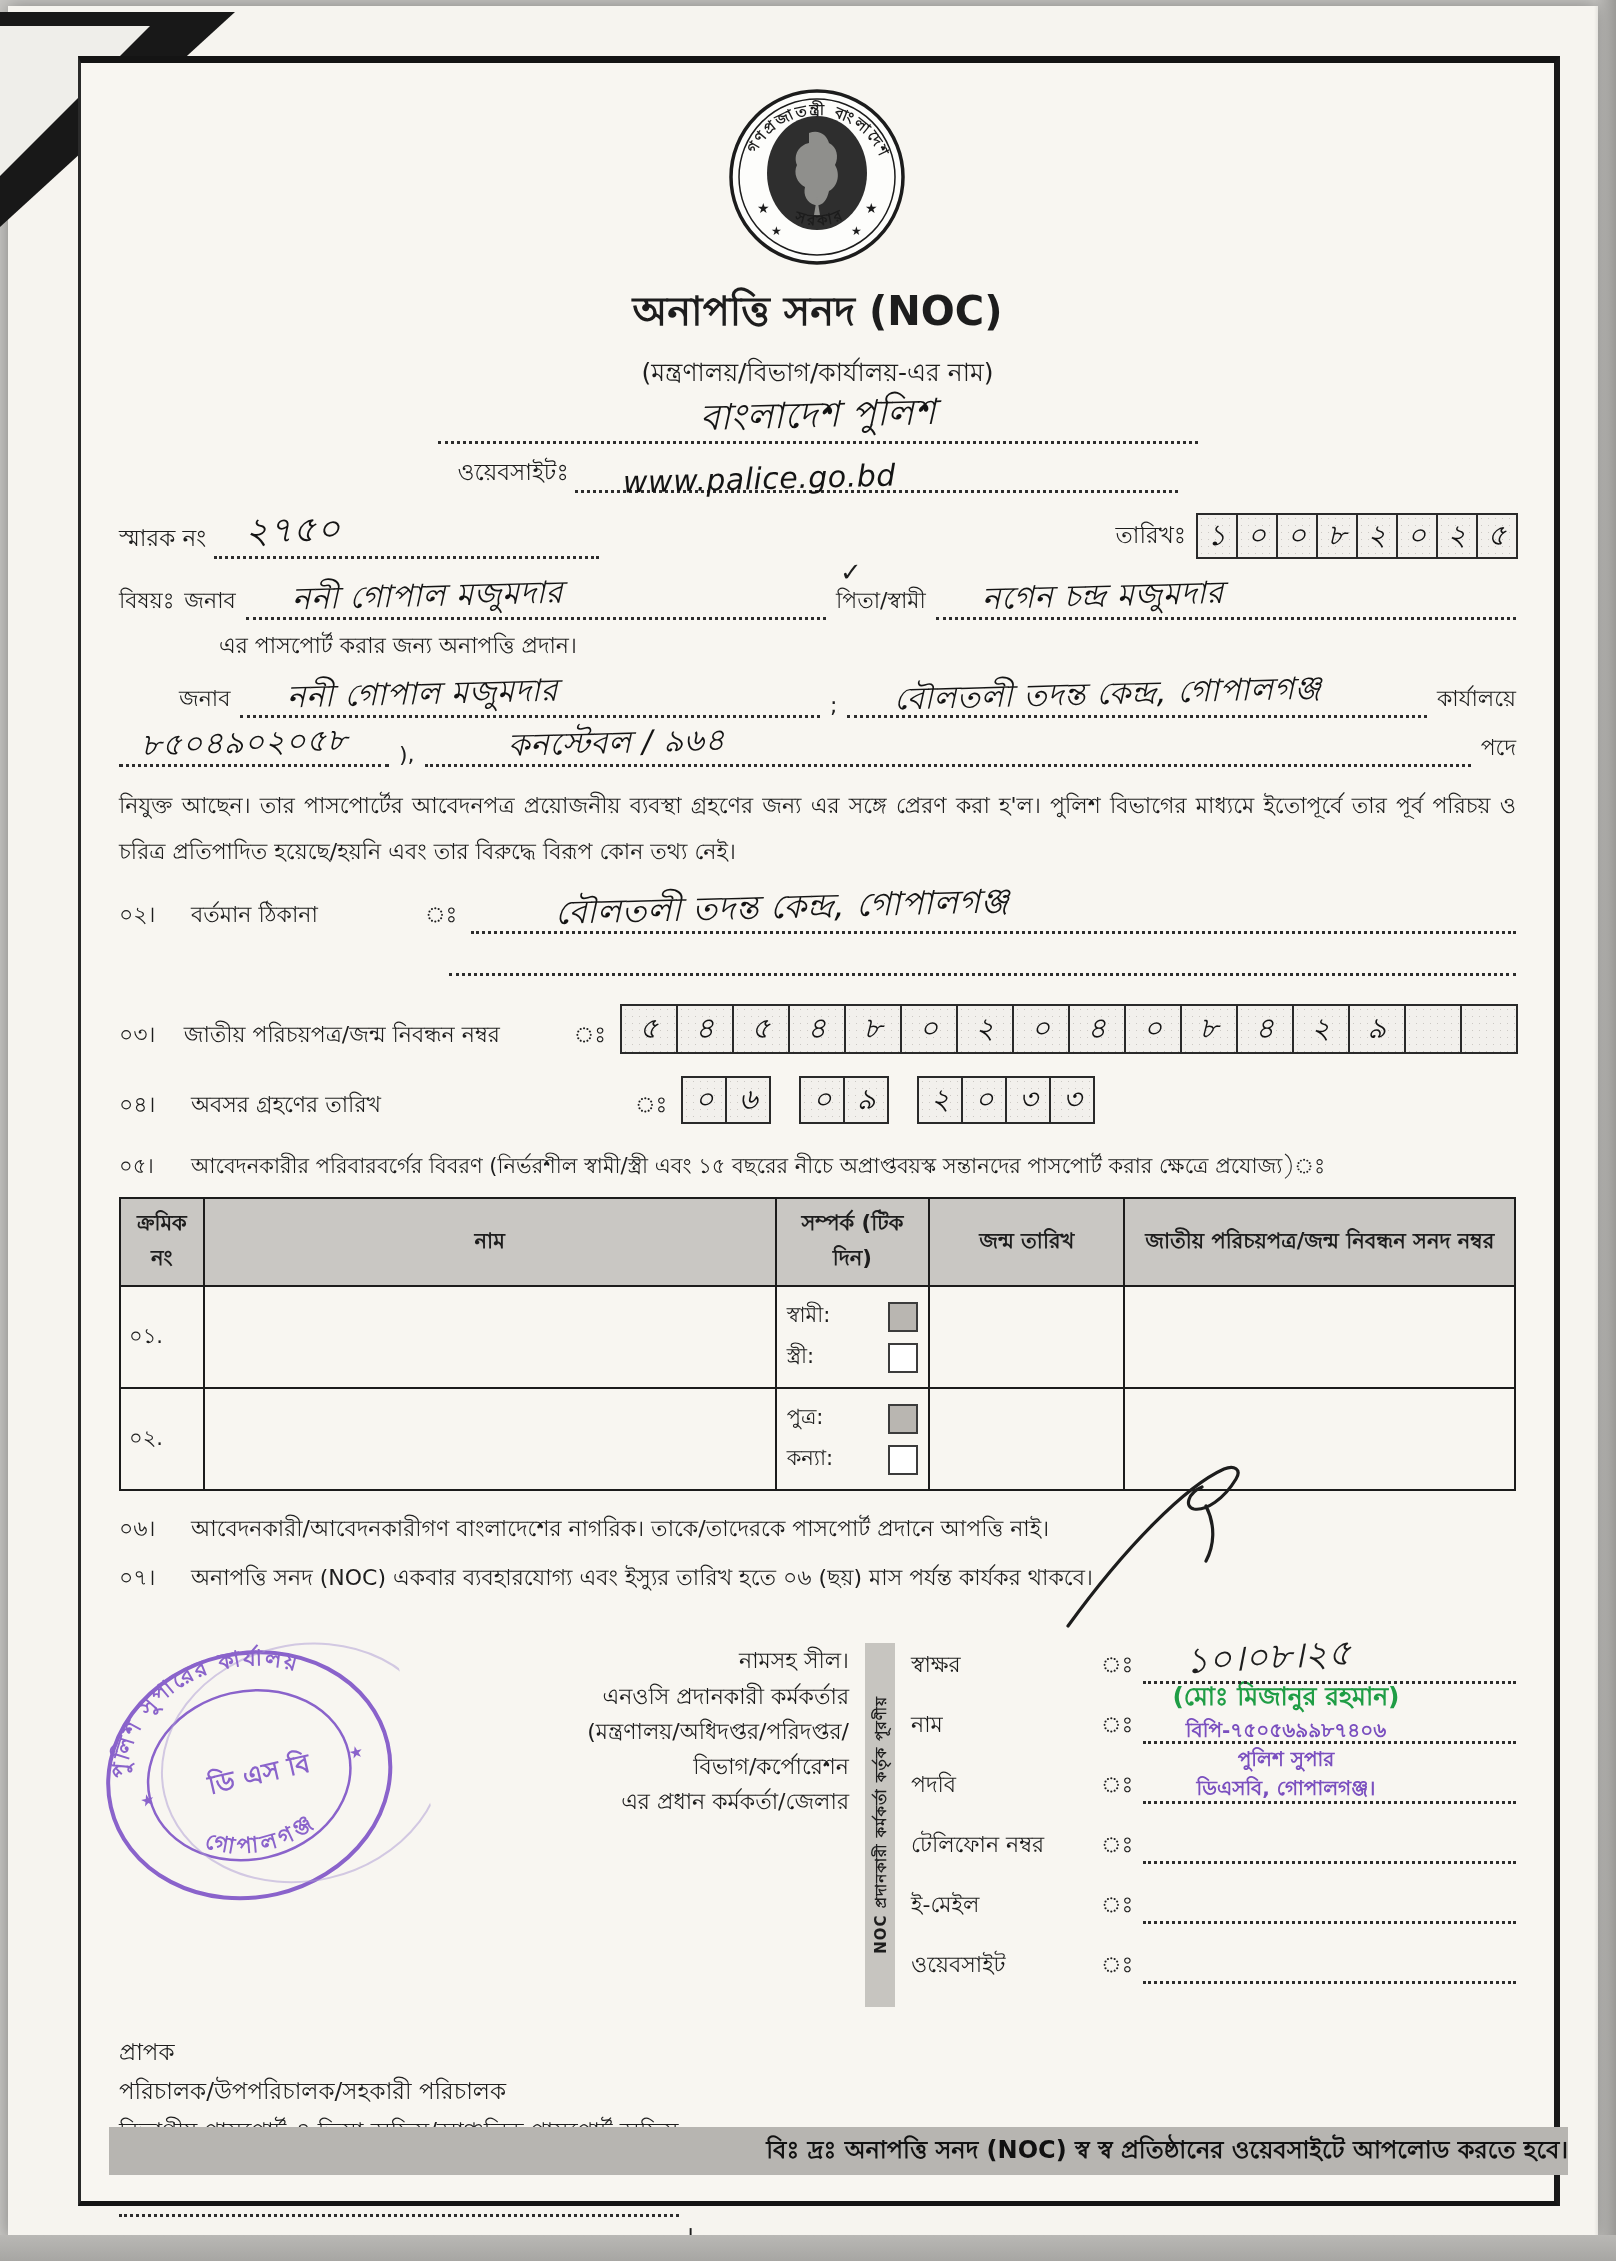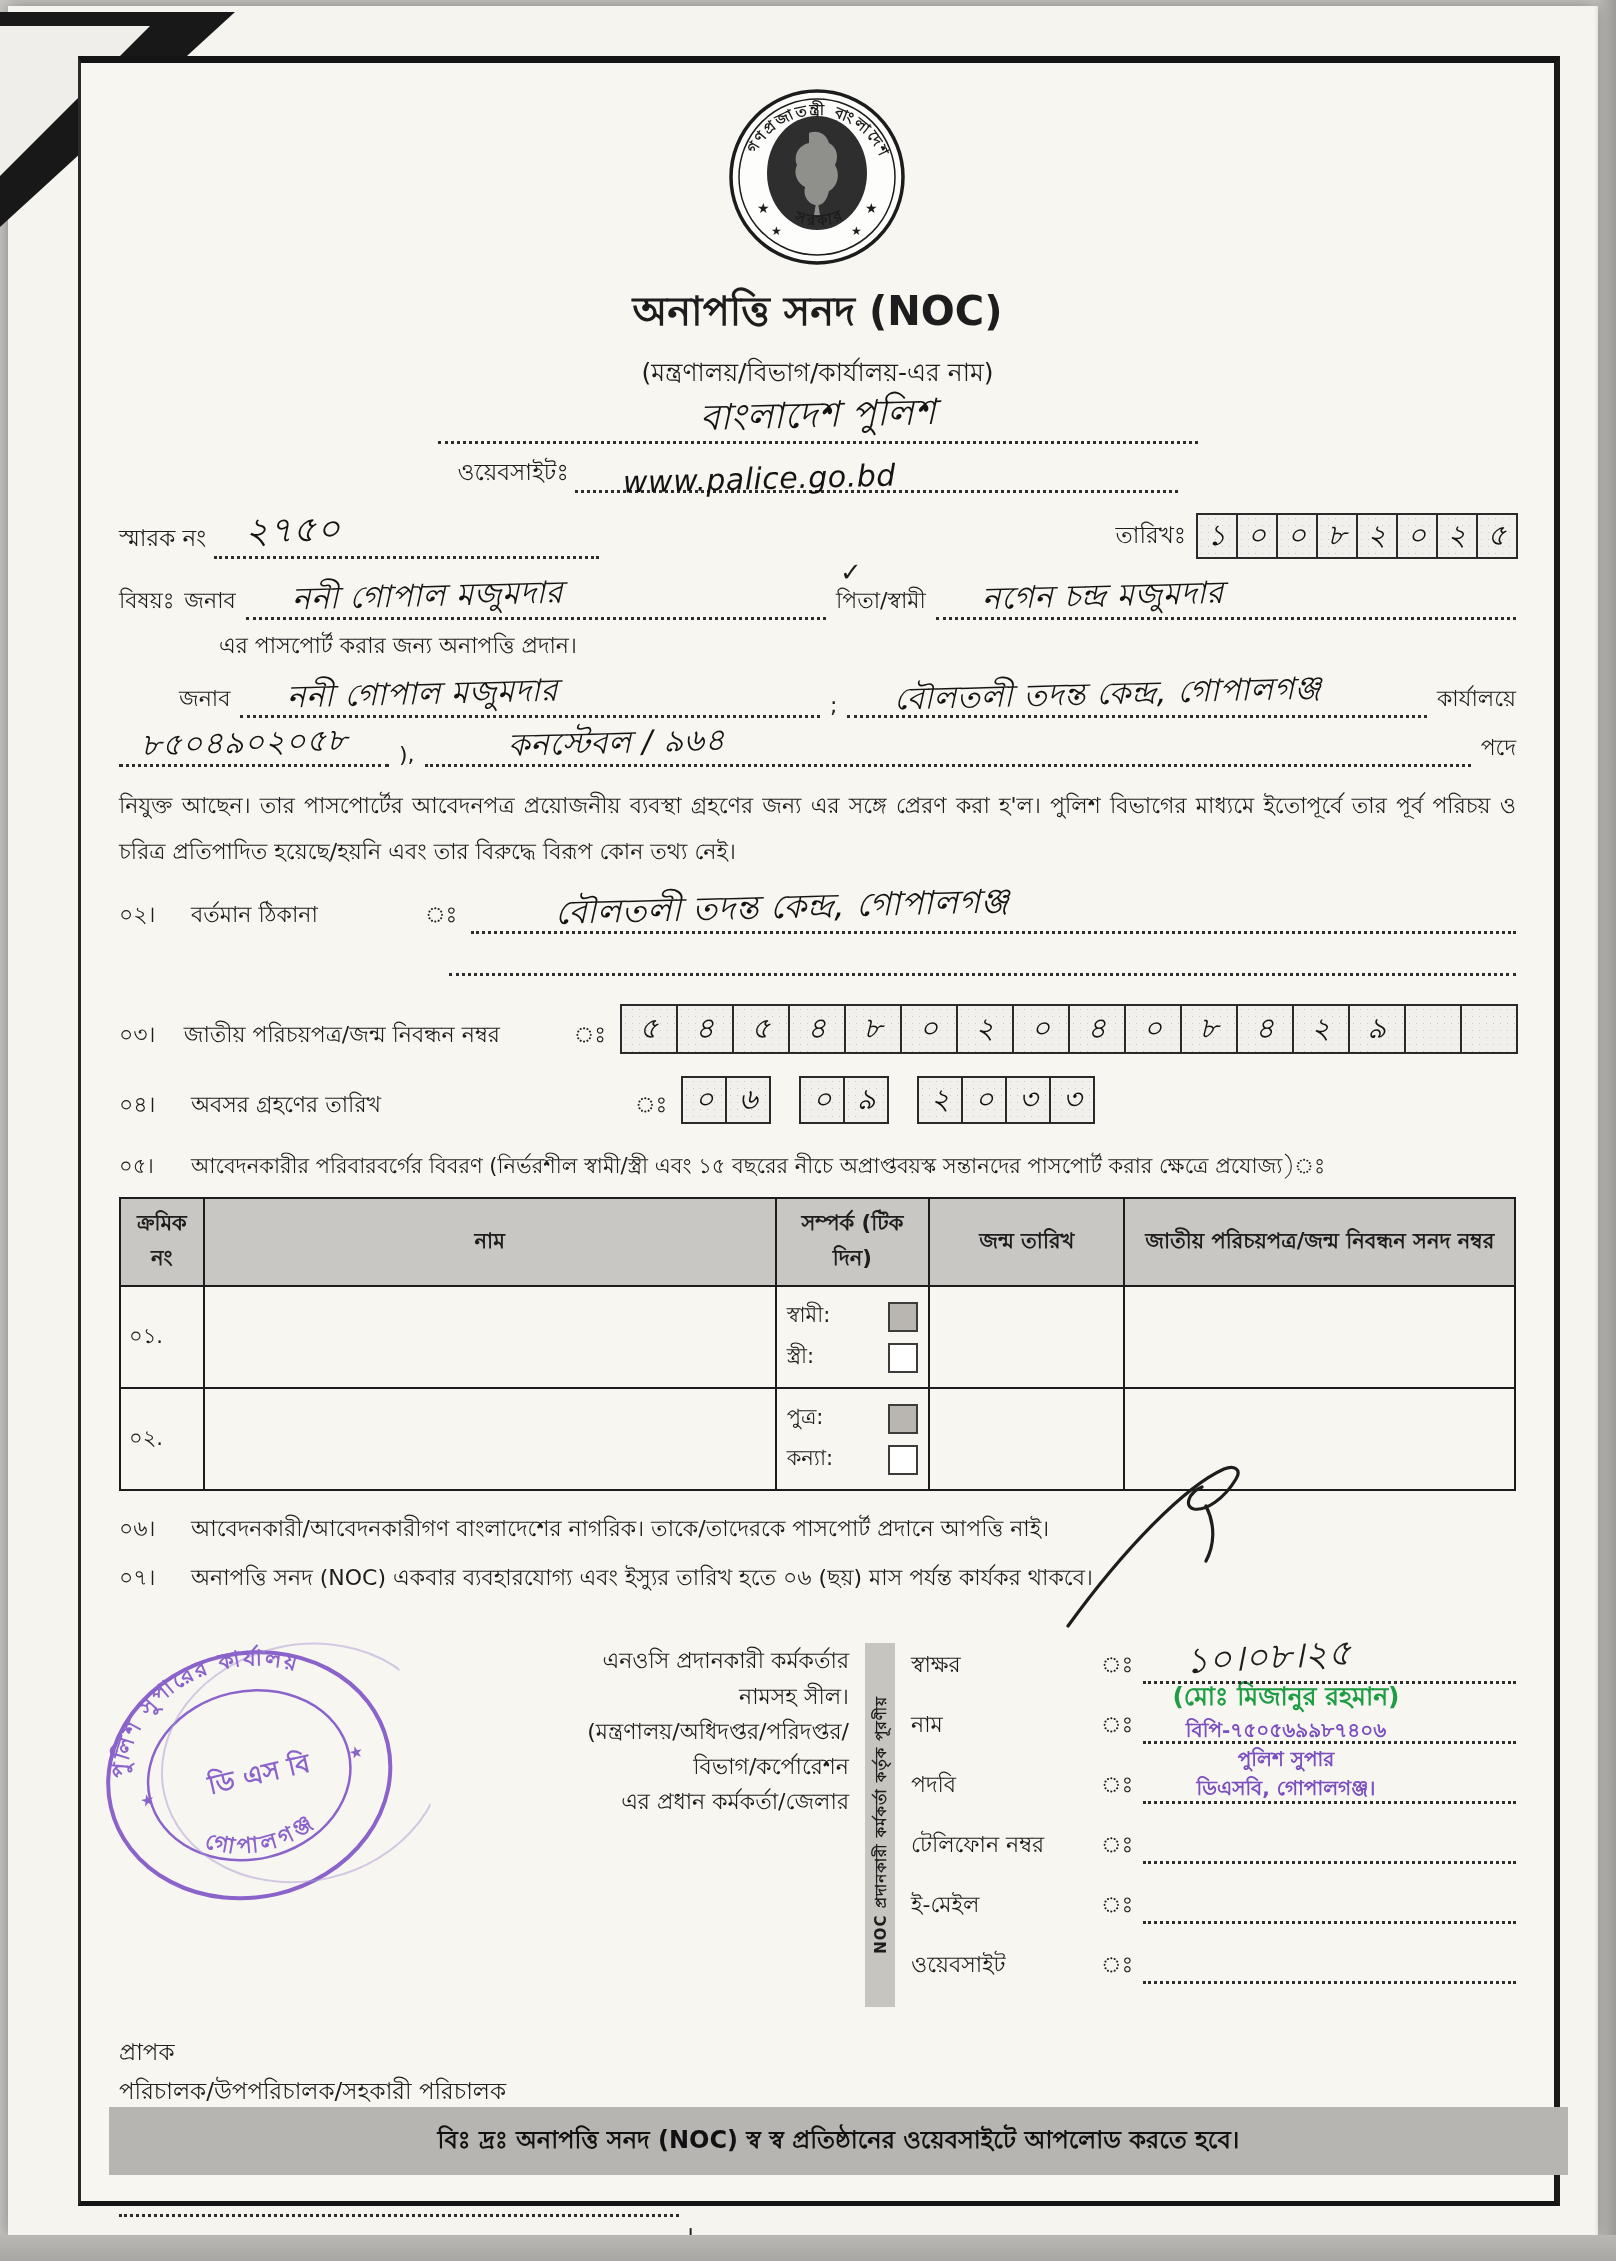--- a/index.html
+++ b/index.html
@@ -77,21 +77,21 @@
   .vstrip{width:30px;background:#c7c5c0;margin:0 16px;display:flex;align-items:center;justify-content:center}
   .vstrip span{writing-mode:vertical-rl;transform:rotate(180deg);font-size:15px;font-weight:700;letter-spacing:1px;white-space:nowrap}
   .fields{flex:1;padding-top:4px}
   .frow{display:flex;align-items:flex-end;gap:10px;margin-bottom:23px;font-size:22px}
   .flabel{width:180px}
   .frow .dotline{height:26px}
   .recipient{margin-top:26px;font-size:23px;line-height:1.7}
   .recipient-dotline{margin-top:40px;width:560px;border-bottom:3px dotted #2d2d2d;height:26px;display:flex;align-items:flex-end}
   .end-mark{margin-left:566px;font-size:24px}
   .recipient-wrap{position:relative}
-  .footerbar{position:absolute;left:28px;right:-14px;bottom:26px;background:#b7b5b1;padding:14px 0;text-align:center;font-weight:700;font-size:24px;color:#111}
+  .footerbar{position:absolute;left:28px;right:-14px;bottom:26px;background:#b7b5b1;padding:4px 0;text-align:right;font-weight:700;font-size:24px;color:#111}
 </style>
 </head>
 <body>
 
 <div class="paper"></div>
 <div class="corner-fold"></div>
 <div class="corner-fold-inner"></div>
 
 <div class="frame">
 
@@ -407,22 +407,22 @@
           <text font-size="22" font-weight="bold" fill="#7b4fc6" letter-spacing="4">
             <textPath href="#stampBottom" startOffset="24%">গোপালগঞ্জ</textPath>
           </text>
           <text x="108" y="155" font-size="26" font-weight="bold" fill="#7b4fc6">ডি এস বি</text>
           <text x="38" y="152" font-size="16" fill="#7b4fc6">★</text>
           <text x="252" y="152" font-size="16" fill="#7b4fc6">★</text>
         </svg>
       </div>
       <div class="leftblock">
 
-      <div>এনওসি প্রদানকারী কর্মকর্তার</div>
-          <div>নামসহ সীল।</div>
+      <div>নামসহ সীল।</div>
+          <div>এনওসি প্রদানকারী কর্মকর্তার</div>
           <div>(মন্ত্রণালয়/অধিদপ্তর/পরিদপ্তর/</div>
           <div>বিভাগ/কর্পোরেশন</div>
           <div>এর প্রধান কর্মকর্তা/জেলার</div>
         </div>
       <div class="vstrip">
         <span>NOC প্রদানকারী কর্মকর্তা কর্তৃক পূরণীয়</span>
       </div>
       <div class="fields">
 
           <div class="frow">

